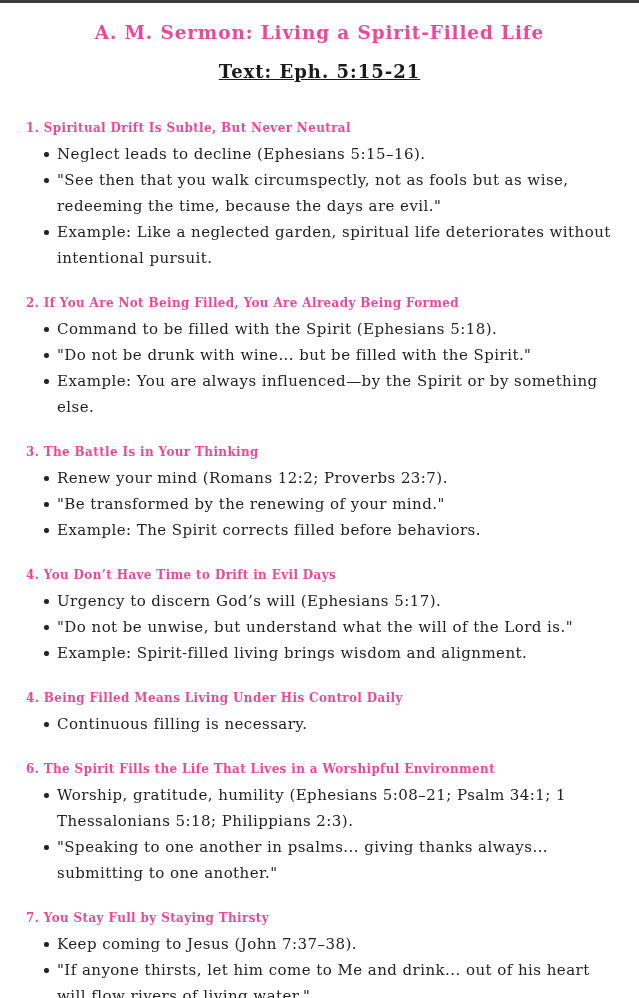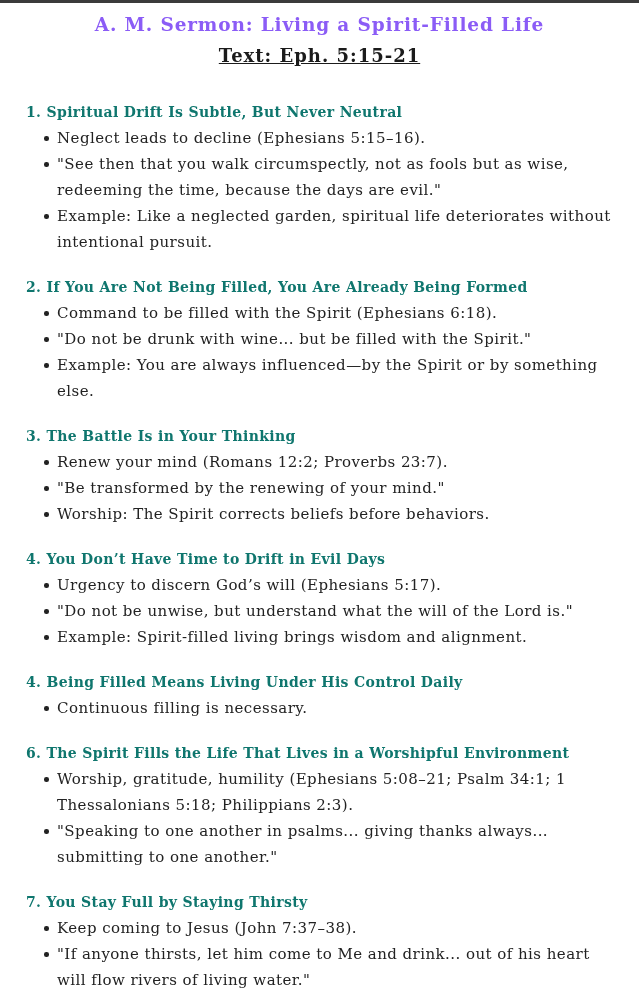--- a/index.html
+++ b/index.html
@@ -24,26 +24,26 @@
   .top-rule {
     height: 3px;
     width: 100%;
     background: #3b3b3b;
   }
   header.doc-header {
     text-align: center;
     padding-top: 6px;
   }
   h1.doc-title {
-    margin: 0;
+    margin: 8px;
     font-size: 18.5px;
     font-weight: bold;
     letter-spacing: 0.85px;
     line-height: 31px;
-    color: #8b5cf6;
+    color: #ec4899;
   }
   h2.doc-subtitle {
     margin: 0;
     font-size: 18px;
     font-weight: bold;
     letter-spacing: 1px;
     line-height: 31px;
     color: #1b1b1b;
     text-decoration: underline;
   }
@@ -51,25 +51,25 @@
     padding: 0 26px 0 26px;
   }
   section.outline-section {
     margin-top: 19px;
   }
   section.outline-section:first-child {
     margin-top: 28px;
   }
   h3.section-heading {
     margin: 0;
-    font-size: 14px;
+    font-size: 12px;
     font-weight: bold;
     letter-spacing: 0.35px;
     line-height: 26px;
-    color: #0f766e;
+    color: #ec4899;
   }
   ul.bullets {
     margin: 0;
     padding: 0 0 0 31px;
     list-style: none;
   }
   ul.bullets li {
     position: relative;
     font-size: 15px;
     letter-spacing: 0.45px;
@@ -105,32 +105,32 @@
       <ul class="bullets">
         <li>Neglect leads to decline (Ephesians 5:15–16).</li>
         <li>"See then that you walk circumspectly, not as fools but as wise, redeeming the time, because the days are evil."</li>
         <li>Example: Like a neglected garden, spiritual life deteriorates without intentional pursuit.</li>
       </ul>
     </section>
 
     <section class="outline-section">
       <h3 class="section-heading">2. If You Are Not Being Filled, You Are Already Being Formed</h3>
       <ul class="bullets">
-        <li>Command to be filled with the Spirit (Ephesians 6:18).</li>
+        <li>Command to be filled with the Spirit (Ephesians 5:18).</li>
         <li>"Do not be drunk with wine... but be filled with the Spirit."</li>
         <li>Example: You are always influenced—by the Spirit or by something else.</li>
       </ul>
     </section>
 
     <section class="outline-section">
       <h3 class="section-heading">3. The Battle Is in Your Thinking</h3>
       <ul class="bullets">
         <li>Renew your mind (Romans 12:2; Proverbs 23:7).</li>
         <li>"Be transformed by the renewing of your mind."</li>
-        <li>Worship: The Spirit corrects beliefs before behaviors.</li>
+        <li>Example: The Spirit corrects filled before behaviors.</li>
       </ul>
     </section>
 
     <section class="outline-section">
       <h3 class="section-heading">4. You Don’t Have Time to Drift in Evil Days</h3>
       <ul class="bullets">
         <li>Urgency to discern God’s will (Ephesians 5:17).</li>
         <li>"Do not be unwise, but understand what the will of the Lord is."</li>
         <li>Example: Spirit-filled living brings wisdom and alignment.</li>
       </ul>

